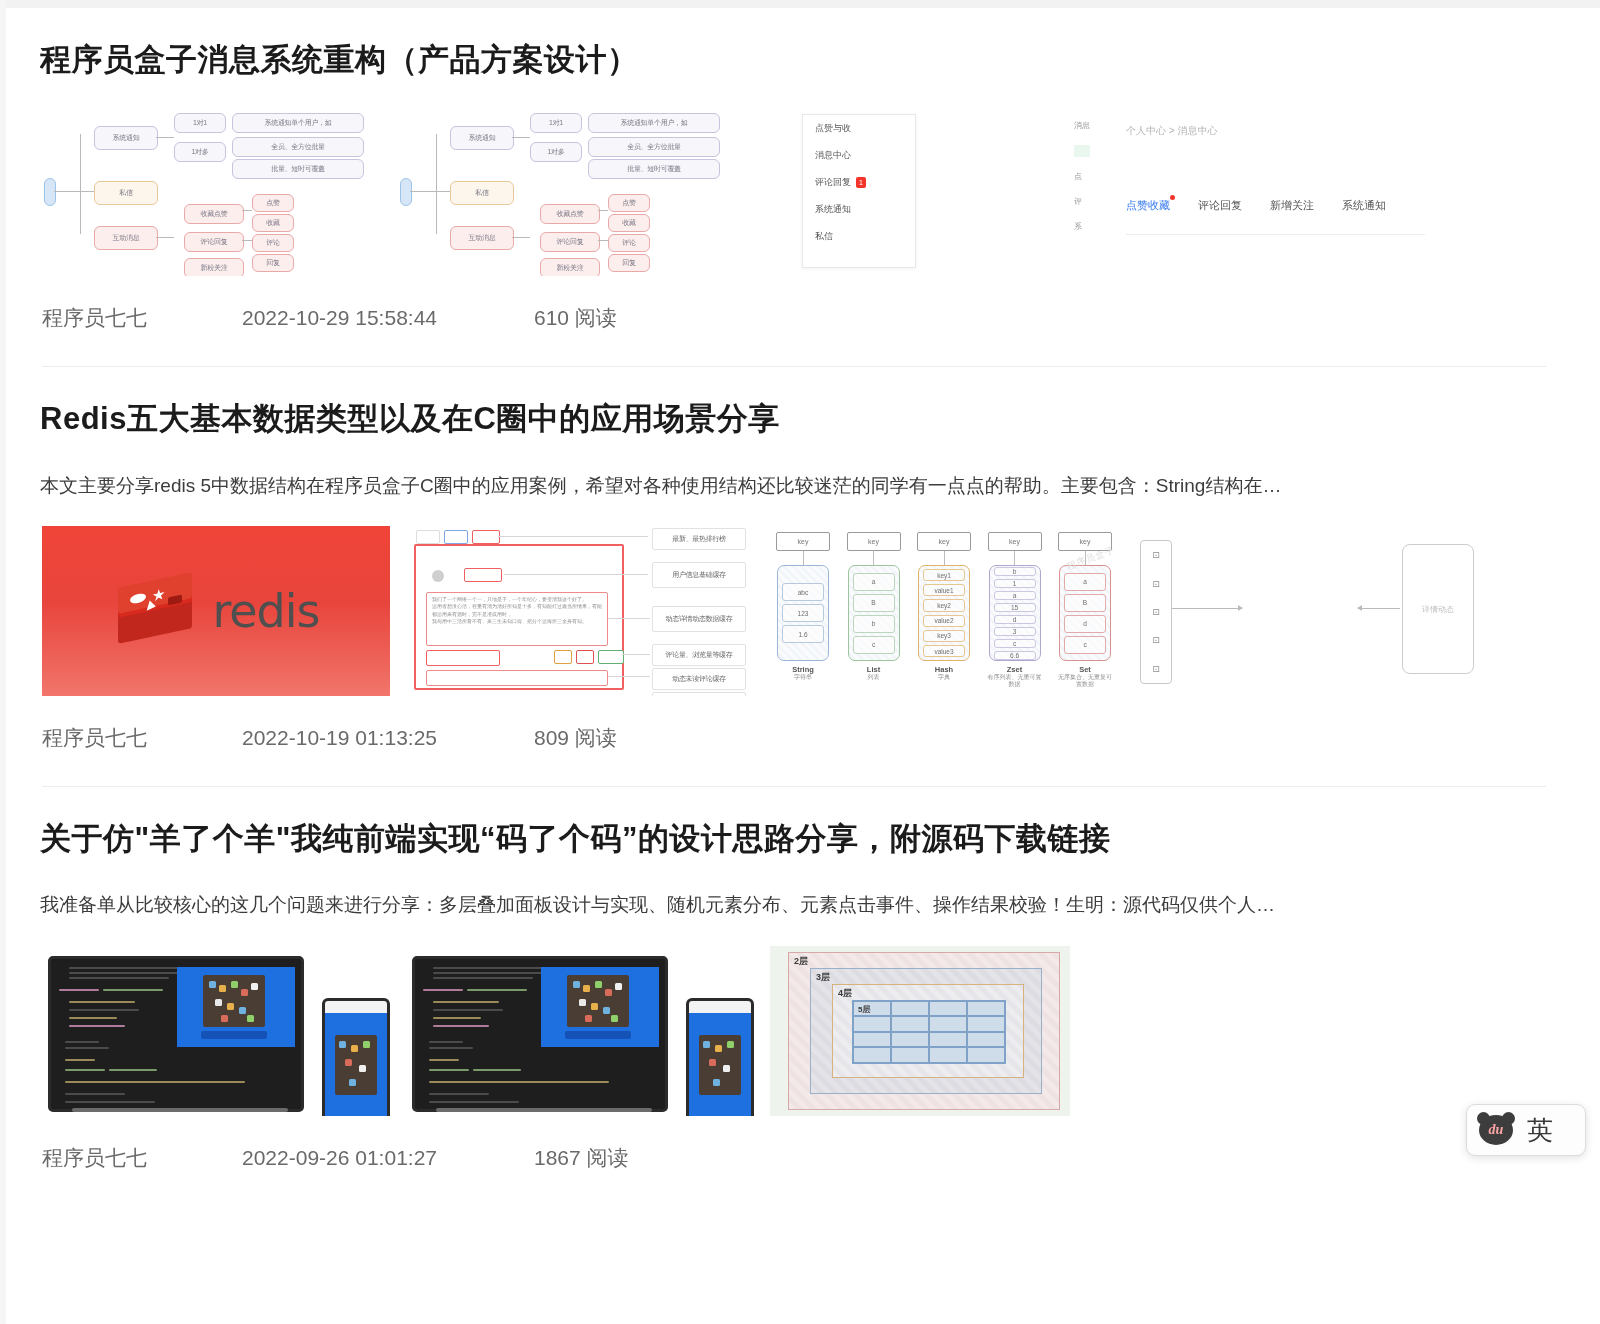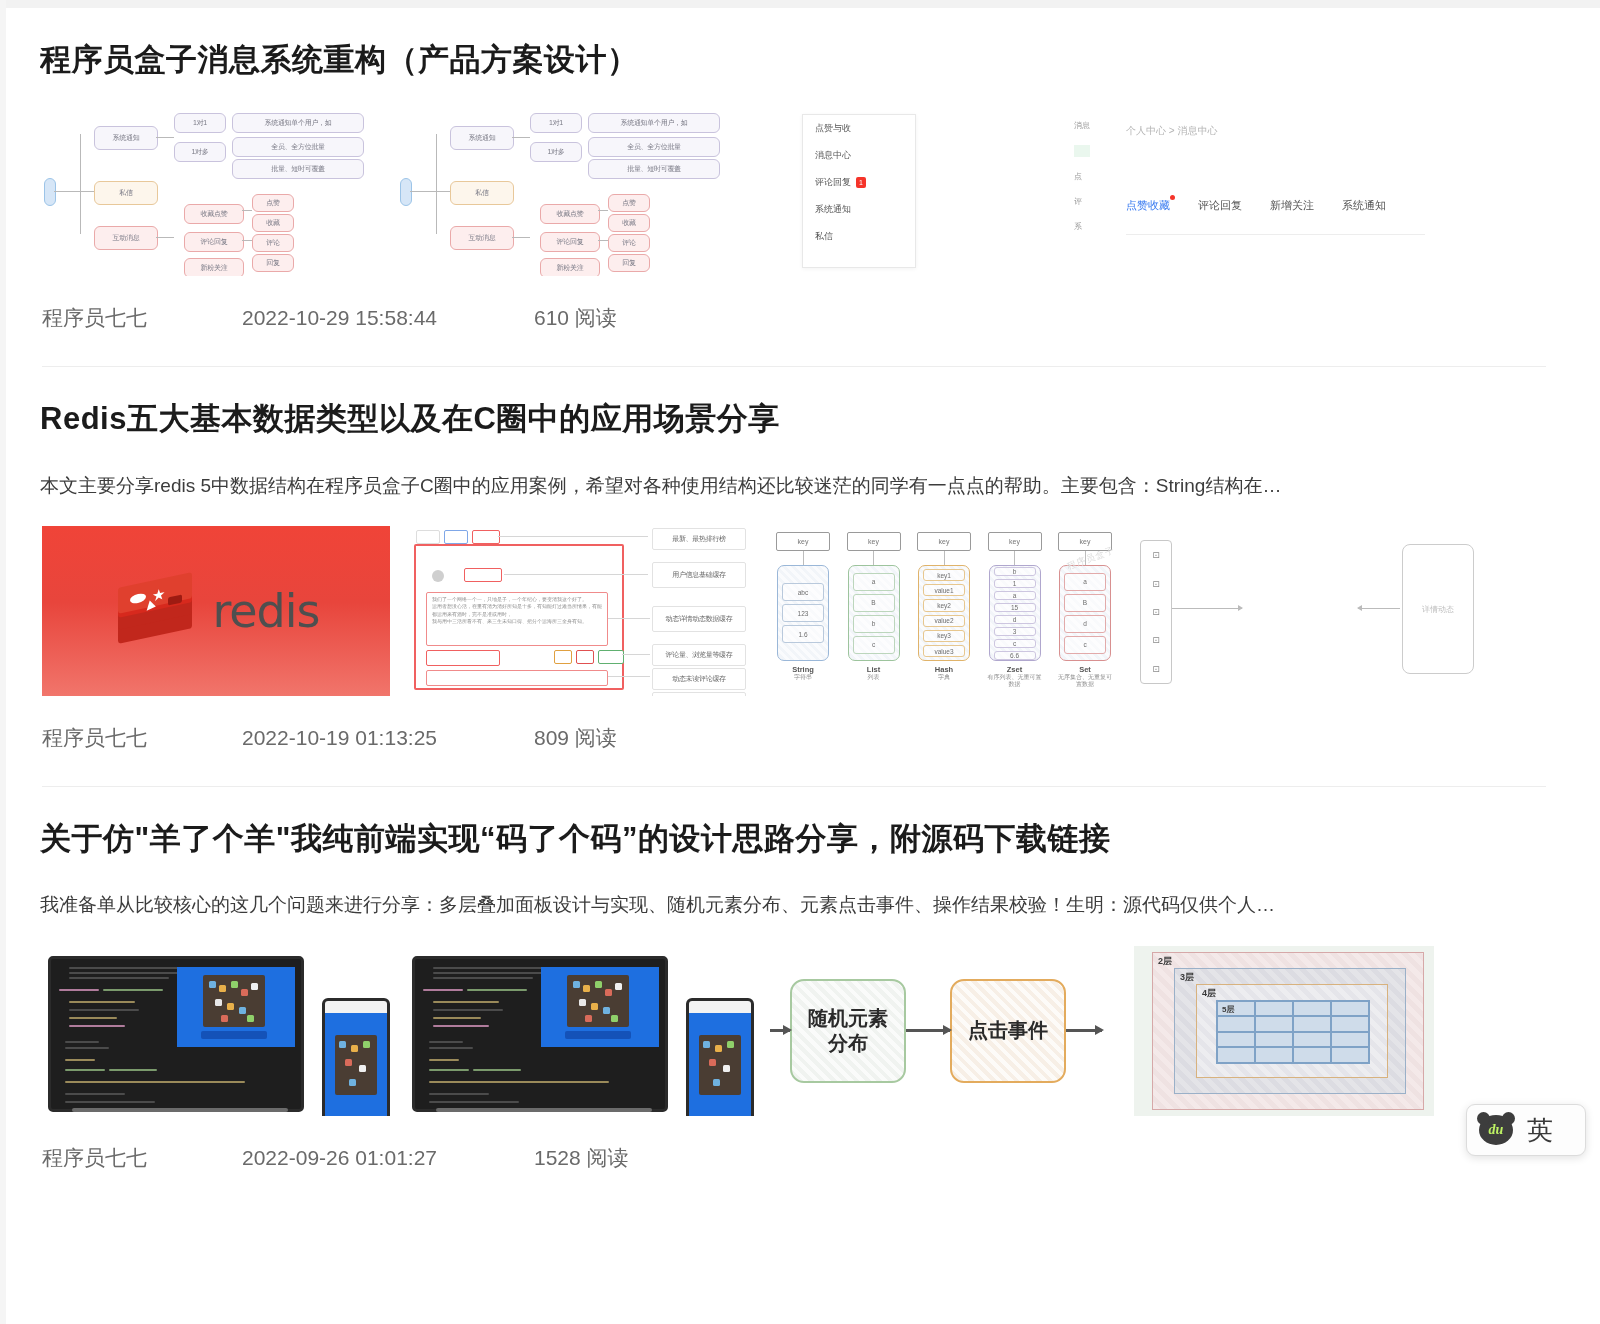--- a/index.html
+++ b/index.html
@@ -444,21 +444,21 @@
     display: flex; align-items: center; justify-content: center;
   }
   .panda::before, .panda::after {
     content: ''; position: absolute; width: 13px; height: 13px;
     background: #3d3d3d; border-radius: 50%; top: -3px;
   }
   .panda::before { left: -2px; }
   .panda::after { right: -2px; }
   .panda-text {
     position: relative; z-index: 2;
-    color: #bef264; font-family: "Liberation Serif", serif;
+    color: #fca5a5; font-family: "Liberation Serif", serif;
     font-style: italic; font-size: 14px; font-weight: bold;
   }
   .translate-lang { font-size: 26px; color: #3a3a3a; }
 </style>
 </head>
 <body>
 
 <div class="page-top-strip"></div>
 <div class="page-left-strip"></div>
 
@@ -845,30 +845,20 @@
                 <div class="game-tile" style="left:28px;top:6px;background:#8fd06a;"></div>
                 <div class="game-tile" style="left:10px;top:24px;background:#d96b5a;"></div>
                 <div class="game-tile" style="left:24px;top:30px;background:#f0f0f0;"></div>
                 <div class="game-tile" style="left:14px;top:44px;background:#6fb2e0;"></div>
               </div>
             </div>
           </div>
         </div>
       </div>
 
-      <div class="thumb thumb-w348">
-        <div class="flow">
-          <div class="flow-arrow" style="width:20px;"></div>
-          <div class="flow-box flow-green" style="white-space:pre-line;">随机元素
-分布</div>
-          <div class="flow-arrow"></div>
-          <div class="flow-box flow-orange">点击事件</div>
-          <div class="flow-arrow" style="width:36px;"></div>
-        </div>
-      </div>
 
       <div class="thumb thumb-w300">
         <div class="layers">
           <div class="layer layer2">
             <div class="layer-label">2层</div>
           </div>
           <div class="layer layer3">
             <div class="layer-label">3层</div>
           </div>
           <div class="layer layer4">
@@ -894,21 +884,21 @@
           </div>
           <div style="position:absolute;left:88px;top:58px;font-size:8px;color:#3b3b3b;font-weight:bold;">5层</div>
         </div>
       </div>
 
     </div>
 
     <div class="meta">
       <div class="meta-author">程序员七七</div>
       <div class="meta-date">2022-09-26 01:01:27</div>
-      <div class="meta-reads">1528 阅读</div>
+      <div class="meta-reads">1867 阅读</div>
     </div>
   </div>
 
 </div>
 
 <div class="translate-widget">
   <div class="panda">
     <span class="panda-text">du</span>
   </div>
   <div class="translate-lang">英</div>

